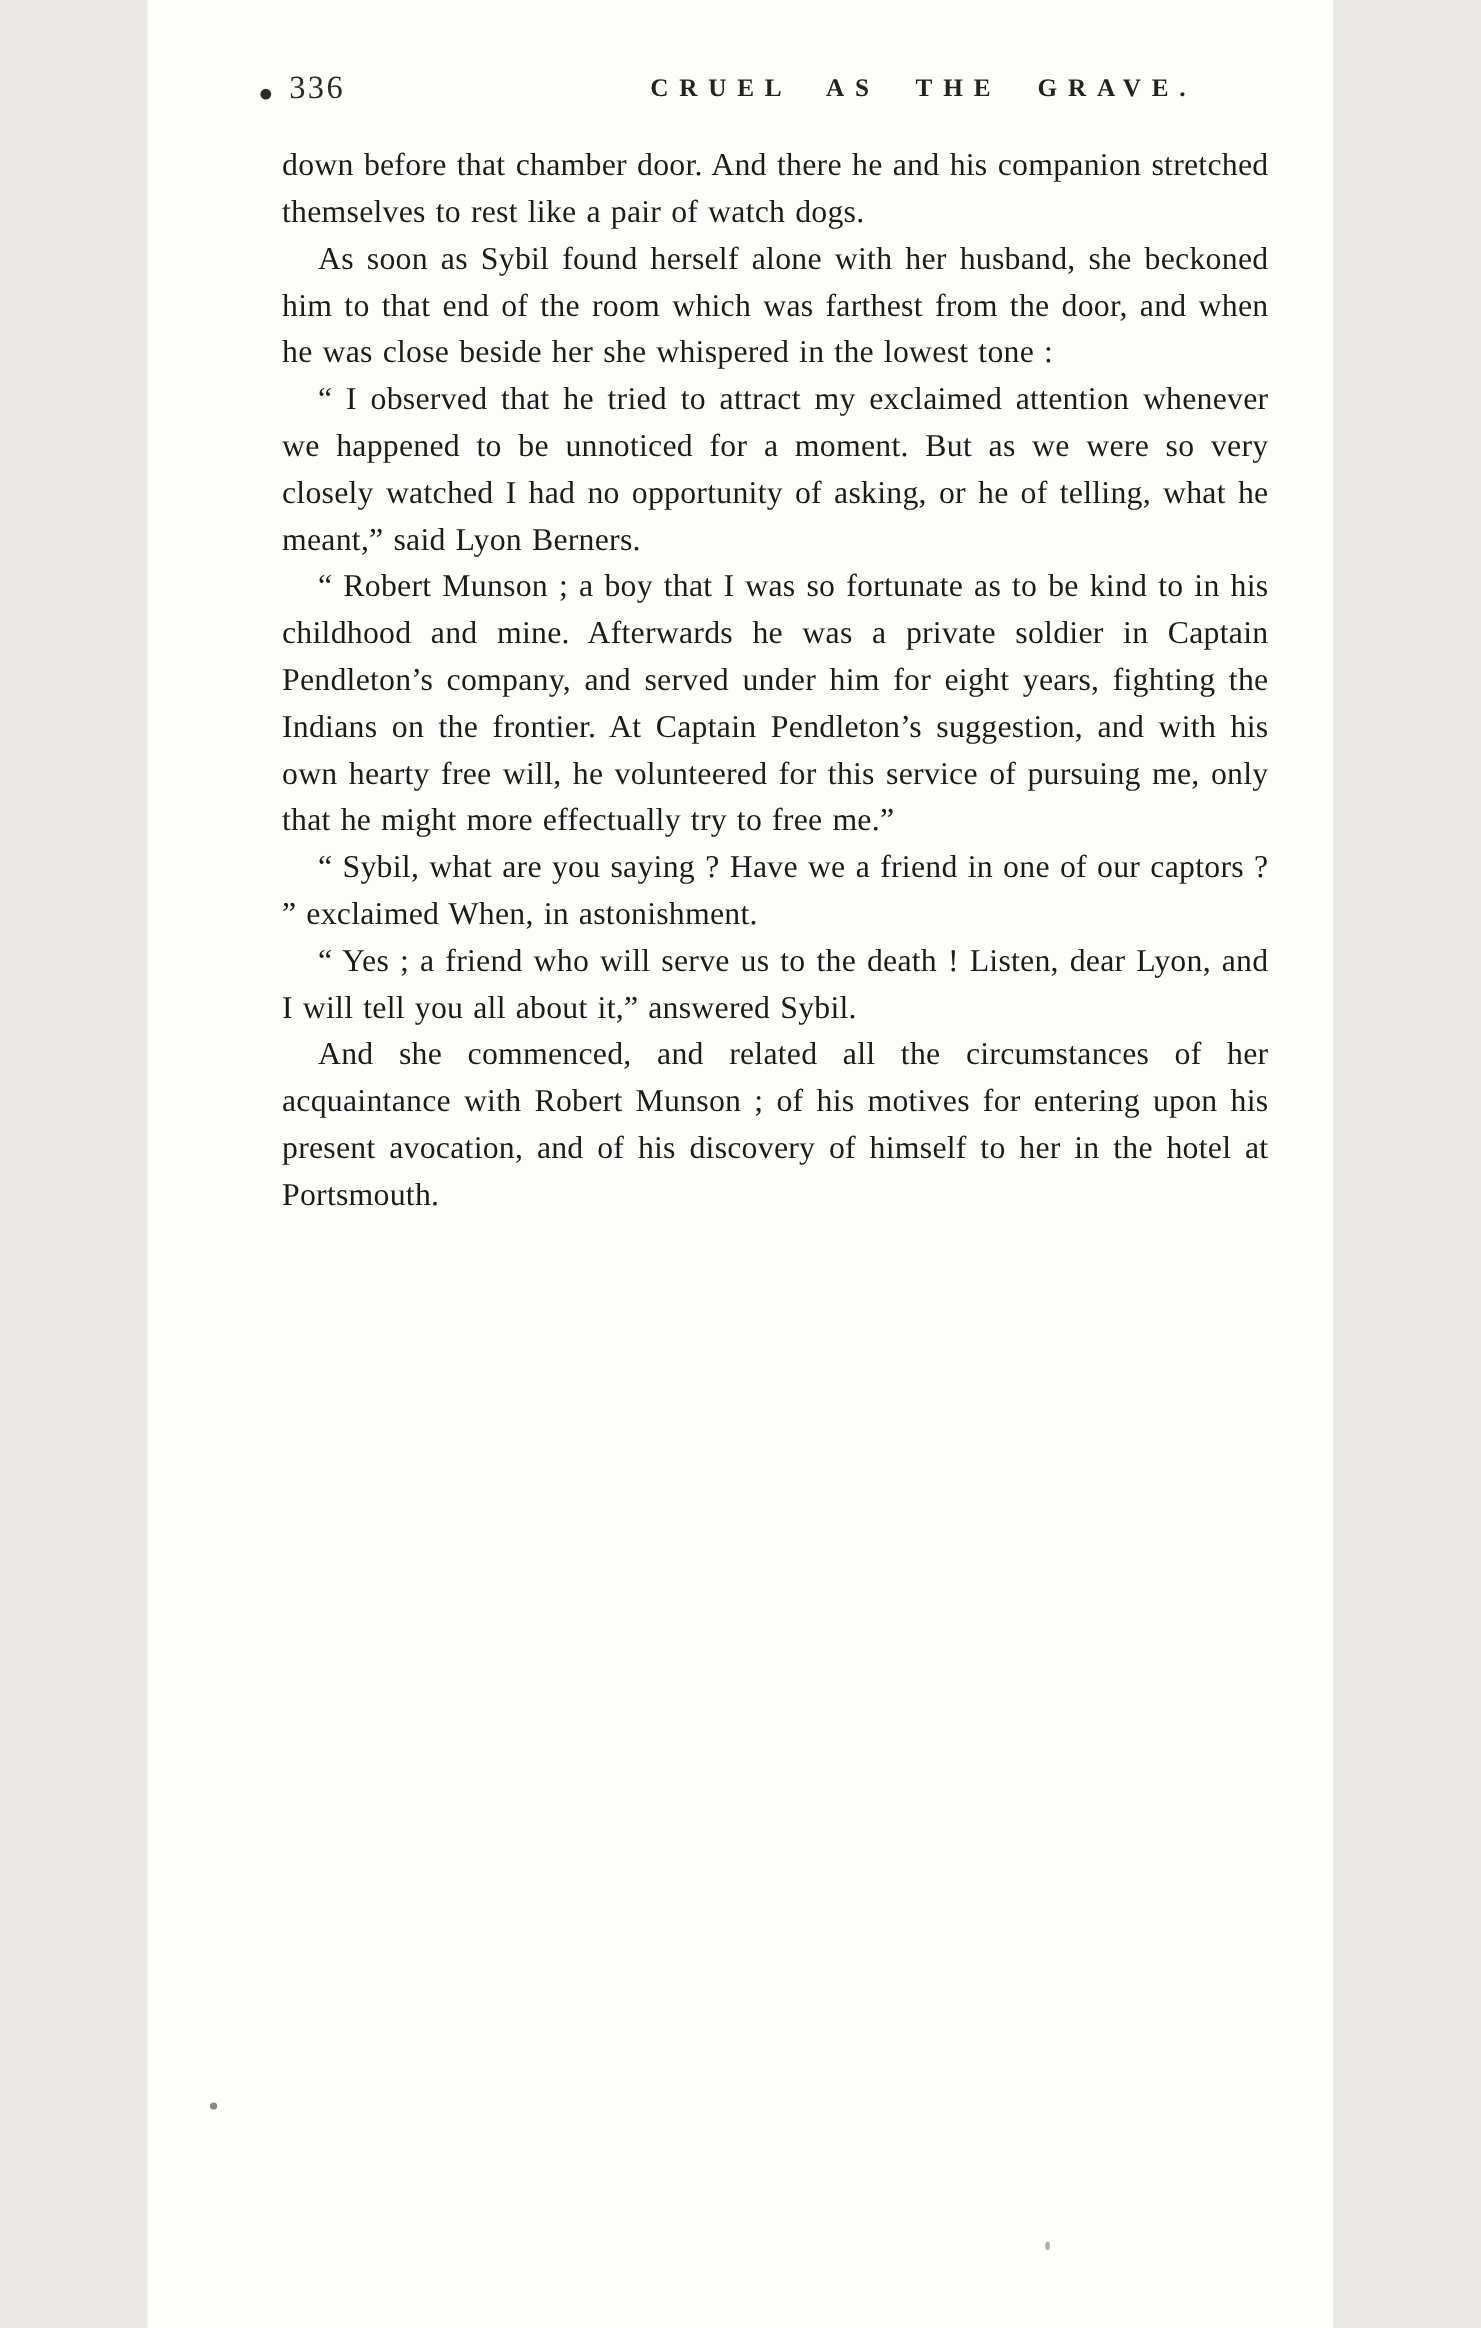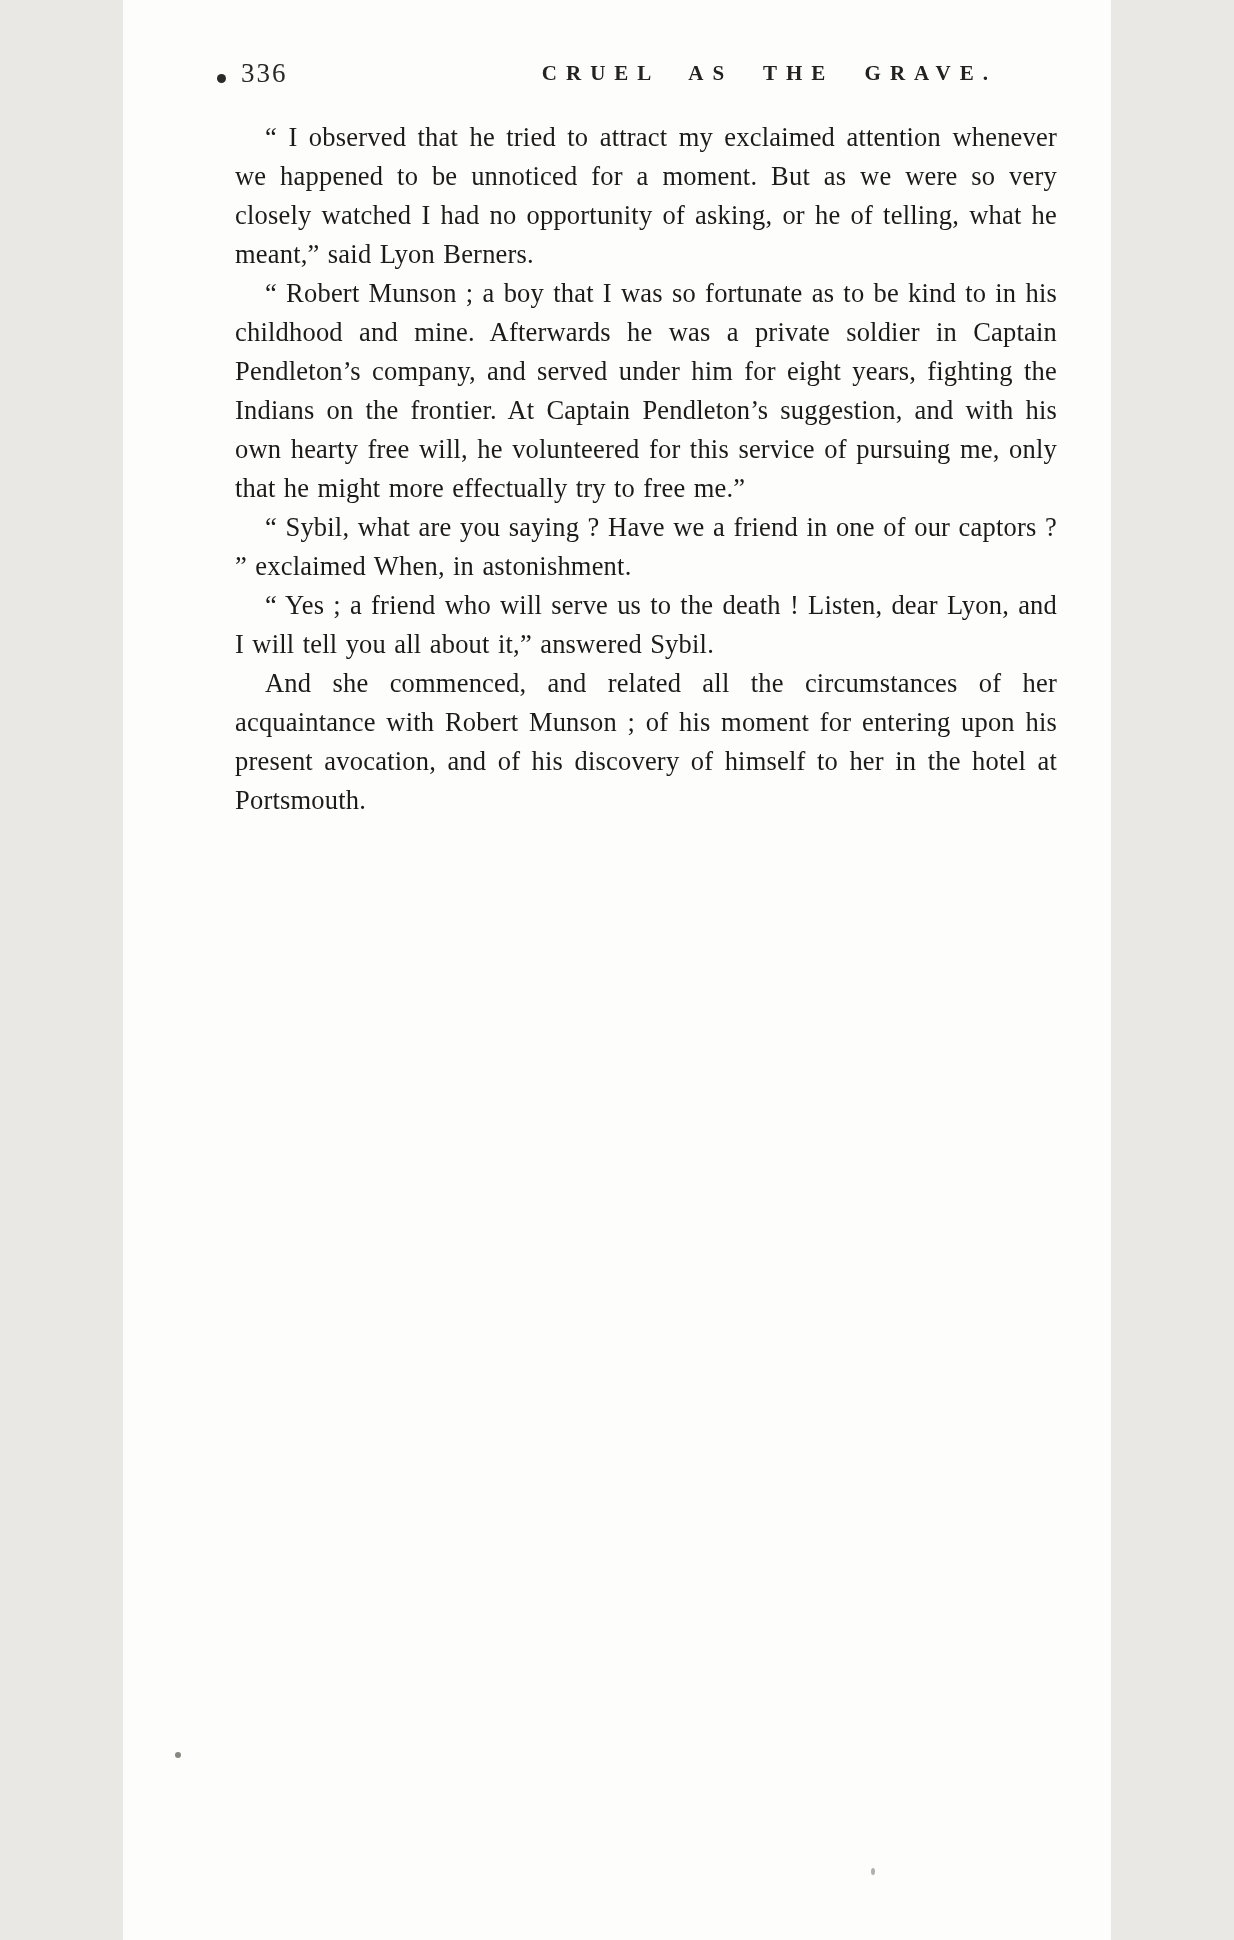--- a/index.html
+++ b/index.html
@@ -87,23 +87,25 @@
 
 <div class="page">
 
   <header class="page-header">
     <span class="ink-dot"></span>
     <span class="page-number">336</span>
     <h1 class="running-title">CRUEL AS THE GRAVE.</h1>
   </header>
 
   <main class="text-block">
+    <p class="para no-indent">down before that chamber door. And there he and his companion stretched themselves to rest like a pair of watch dogs.</p>
+    <p class="para">As soon as Sybil found herself alone with her husband, she beckoned him to that end of the room which was farthest from the door, and when he was close beside her she whispered in the lowest tone :</p>
     <p class="para">“ I observed that he tried to attract my exclaimed attention whenever we happened to be unnoticed for a moment. But as we were so very closely watched I had no opportunity of asking, or he of telling, what he meant,” said Lyon Berners.</p>
     <p class="para">“ Robert Munson ; a boy that I was so fortunate as to be kind to in his childhood and mine. Afterwards he was a private soldier in Captain Pendleton’s company, and served under him for eight years, fighting the Indians on the frontier. At Captain Pendleton’s suggestion, and with his own hearty free will, he volunteered for this service of pursuing me, only that he might more effectually try to free me.”</p>
     <p class="para">“ Sybil, what are you saying ? Have we a friend in one of our captors ? ” exclaimed When, in astonishment.</p>
     <p class="para">“ Yes ; a friend who will serve us to the death ! Listen, dear Lyon, and I will tell you all about it,” answered Sybil.</p>
-    <p class="para">And she commenced, and related all the circumstances of her acquaintance with Robert Munson ; of his moment for entering upon his present avocation, and of his discovery of himself to her in the hotel at Portsmouth.</p>
+    <p class="para">And she commenced, and related all the circumstances of her acquaintance with Robert Munson ; of his motives for entering upon his present avocation, and of his discovery of himself to her in the hotel at Portsmouth.</p>
   </main>
 
   <span class="speck s1"></span>
   <span class="speck s2"></span>
 
 </div>
 
 </body></html>

